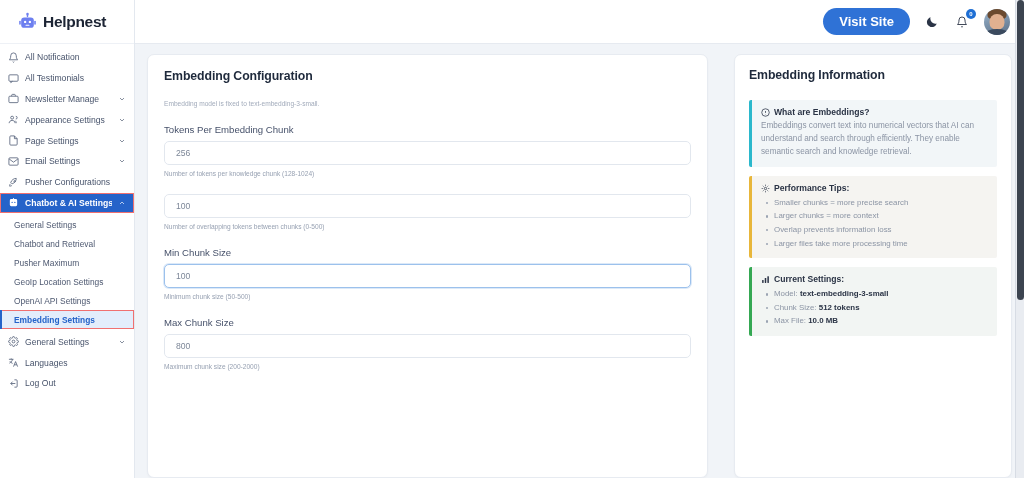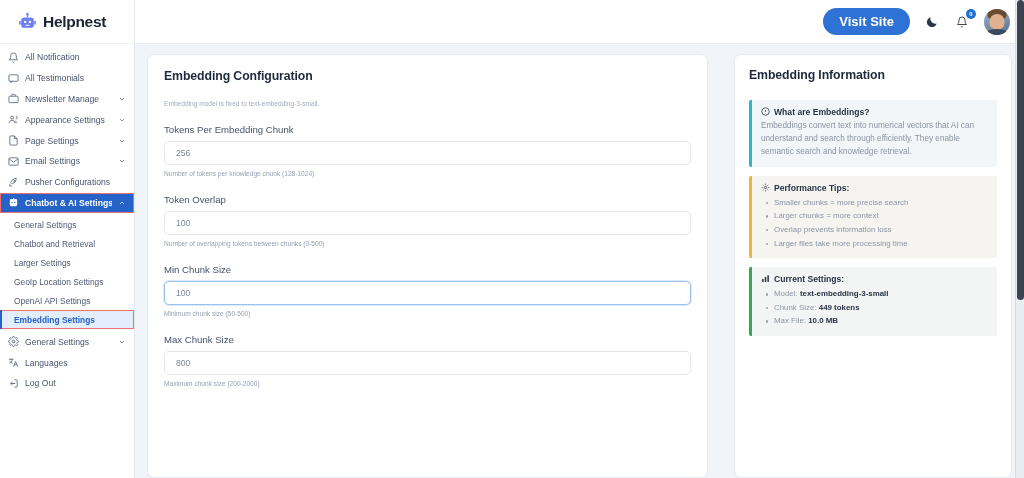--- a/index.html
+++ b/index.html
@@ -131,21 +131,21 @@
 
   .info-title { font-size: 12.3px; font-weight: 700; color: #1f2a3c; margin-bottom: 18px; letter-spacing: -0.1px; }
   .info-box {
     border-left: 3px solid #2bb8cc; background: #f2f6f8;
     padding: 7px 9px 8px 9px; margin-bottom: 9px; border-radius: 2px;
   }
   .info-box.tips { border-left-color: #e8b63a; background: #f5f4f1; }
   .info-box.settings { border-left-color: #35a853; background: #f2f5f3; }
   .info-head {
     font-size: 8.6px; font-weight: 700; color: #2a3345;
-    display: flex; align-items: flex-start; gap: 4px; margin-bottom: 3px;
+    display: flex; align-items: flex-end; gap: 4px; margin-bottom: 3px;
   }
   .info-head svg { width: 9px; height: 9px; display: block; flex: 0 0 9px; }
   .info-body { font-size: 8.2px; color: #8b94a4; line-height: 1.58; }
   .info-list { list-style: none; margin: 1px 0 0 0; padding: 0; }
   .info-list li {
     font-size: 7.9px; color: #8b94a4; line-height: 1.72; padding-left: 13px; position: relative;
   }
   .info-list li::before {
     content: ""; position: absolute; left: 5px; top: 6px;
     width: 2.4px; height: 2.4px; border-radius: 50%; background: #9aa3b2;
@@ -294,21 +294,21 @@
       </div>
 
       <div class="subnav">
         <div class="sub-item">
           <span>General Settings</span>
         </div>
         <div class="sub-item">
           <span>Chatbot and Retrieval</span>
         </div>
         <div class="sub-item">
-          <span>Larger Settings</span>
+          <span>Pusher Maximum</span>
         </div>
         <div class="sub-item">
           <span>GeoIp Location Settings</span>
         </div>
         <div class="sub-item">
           <span>OpenAI API Settings</span>
         </div>
         <div class="sub-item selected annot-red">
           <span>Embedding Settings</span>
         </div>
@@ -396,21 +396,20 @@
           <div class="field-static-note">Embedding model is fixed to text-embedding-3-small.</div>
         </div>
 
         <div class="field">
           <div class="field-label">Tokens Per Embedding Chunk</div>
           <div class="input">256</div>
           <div class="field-note">Number of tokens per knowledge chunk (128-1024)</div>
         </div>
 
         <div class="field">
-          <div class="field-label">Token Overlap</div>
           <div class="input">100</div>
           <div class="field-note">Number of overlapping tokens between chunks (0-500)</div>
         </div>
 
         <div class="field">
           <div class="field-label">Min Chunk Size</div>
           <div class="input focused">100</div>
           <div class="field-note">Minimum chunk size (50-500)</div>
         </div>
 
@@ -463,21 +462,21 @@
               <svg viewBox="0 0 24 24" fill="currentColor">
                   <rect x="3" y="13" width="4" height="8" rx="1"></rect>
                   <rect x="10" y="8" width="4" height="13" rx="1"></rect>
                   <rect x="17" y="3" width="4" height="18" rx="1"></rect>
                 </svg>
             </span>
             <span>Current Settings:</span>
           </div>
           <ul class="info-list">
             <li><span>Model:</span> <b>text-embedding-3-small</b></li>
-            <li><span>Chunk Size:</span> <b>449 tokens</b></li>
+            <li><span>Chunk Size:</span> <b>512 tokens</b></li>
             <li><span>Max File:</span> <b>10.0 MB</b></li>
           </ul>
         </div>
       </aside>
 
     </div>
   </div>
 
   <div class="scrollbar">
     <div class="thumb"></div>

